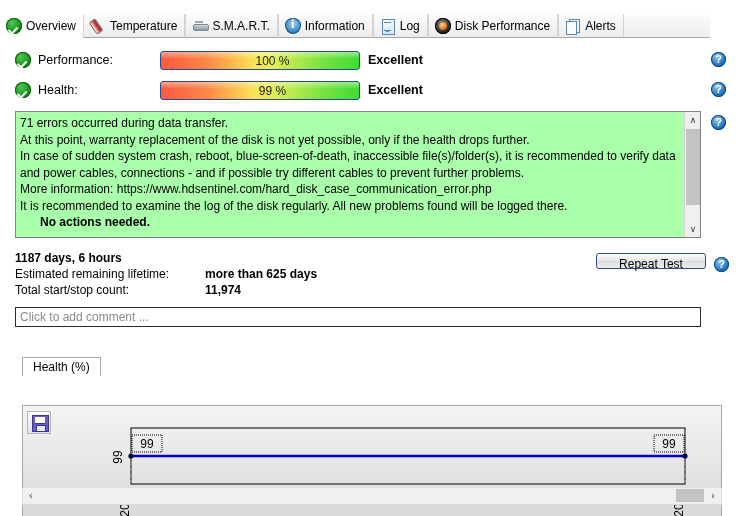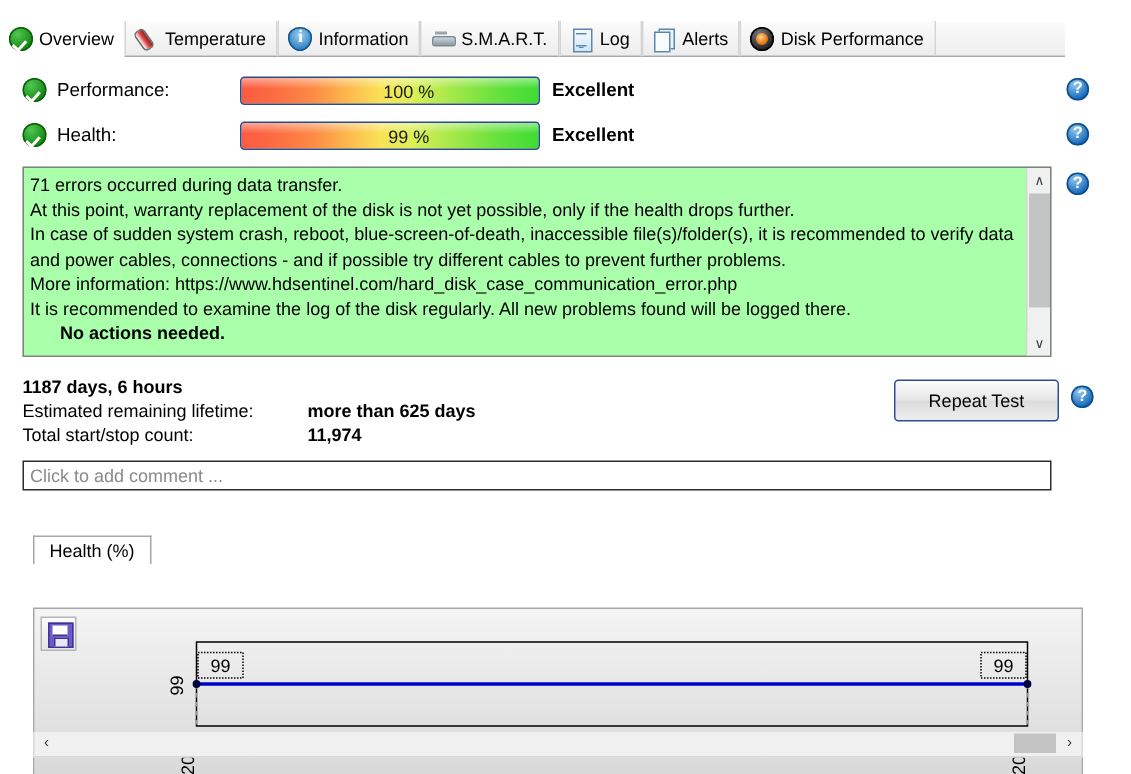--- a/index.html
+++ b/index.html
@@ -292,21 +292,21 @@
     font-size: 12px;
     line-height: 16px;
   }
   .infotbl .row { display: flex; }
   .infotbl .k { width: 190px; }
   .infotbl .v { font-weight: bold; }
 
   .btn-repeat {
     position: absolute;
     left: 596px; top: 253px;
-    width: 110px; height: 28px;
+    width: 110px; height: 16px;
     box-sizing: border-box;
     background: linear-gradient(#fdfdfd, #e6e6e6 48%, #dcdcdc 52%, #eeeeee);
     border: 1px solid #2b4c8c;
     border-radius: 3px;
     font-family: "Liberation Sans", sans-serif;
     font-size: 12px;
     color: #000;
     text-align: center;
     line-height: 20px;
     padding: 0;
@@ -423,38 +423,38 @@
 <div class="tabstrip">
   <div class="tab active">
     <span class="ticon ic-check"></span>
     <span class="tab-label">Overview</span>
   </div>
   <div class="tab">
     <span class="ticon ic-therm"></span>
     <span class="tab-label">Temperature</span>
   </div>
   <div class="tab">
+    <span class="ticon ic-smart"></span>
+    <span class="tab-label">S.M.A.R.T.</span>
+  </div>
+  <div class="tab">
     <span class="ticon ic-info"></span>
     <span class="tab-label">Information</span>
-  </div>
-  <div class="tab">
-    <span class="ticon ic-smart"></span>
-    <span class="tab-label">S.M.A.R.T.</span>
   </div>
   <div class="tab">
     <span class="ticon ic-log"></span>
     <span class="tab-label">Log</span>
   </div>
   <div class="tab">
+    <span class="ticon ic-perf"></span>
+    <span class="tab-label">Disk Performance</span>
+  </div>
+  <div class="tab">
     <span class="ticon ic-alert"></span>
     <span class="tab-label">Alerts</span>
-  </div>
-  <div class="tab">
-    <span class="ticon ic-perf"></span>
-    <span class="tab-label">Disk Performance</span>
   </div>
   <div class="tabstrip-filler"></div>
 </div>
 
 <div class="statrow" style="top:49px">
   <span class="stat-icon ic-check"></span>
   <span class="stat-label">Performance:</span>
   <span class="gauge">
     <span class="gauge-text">100 %</span>
   </span>

